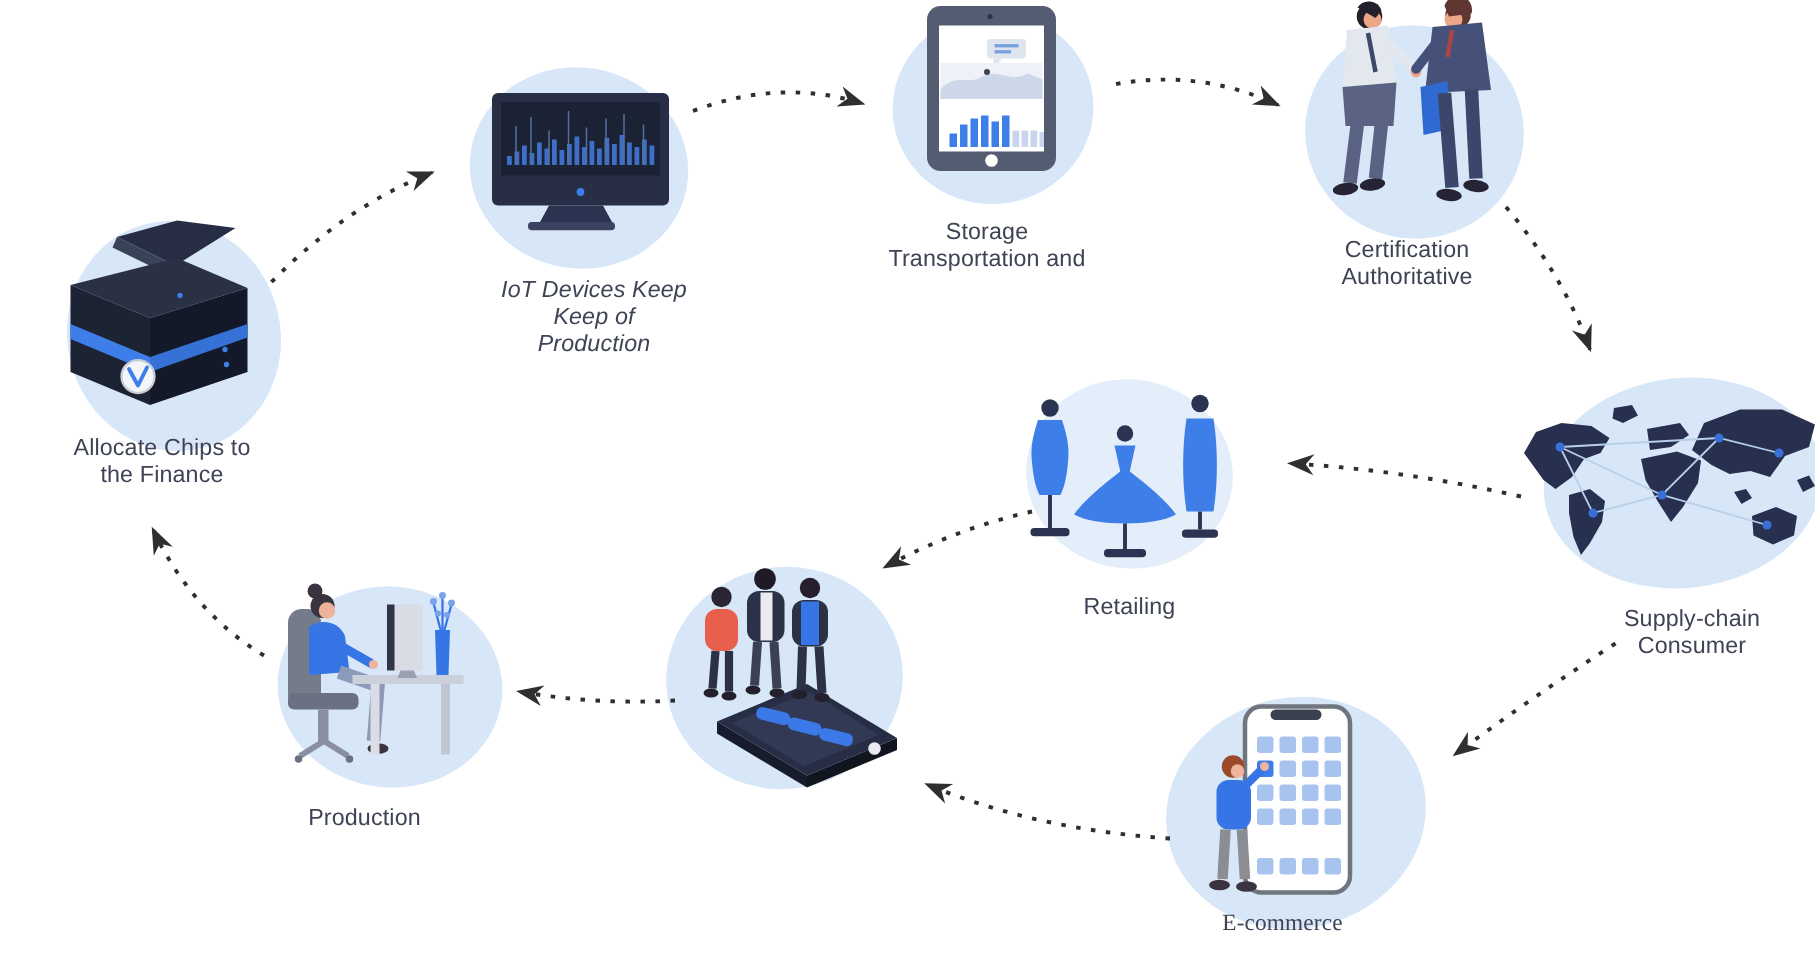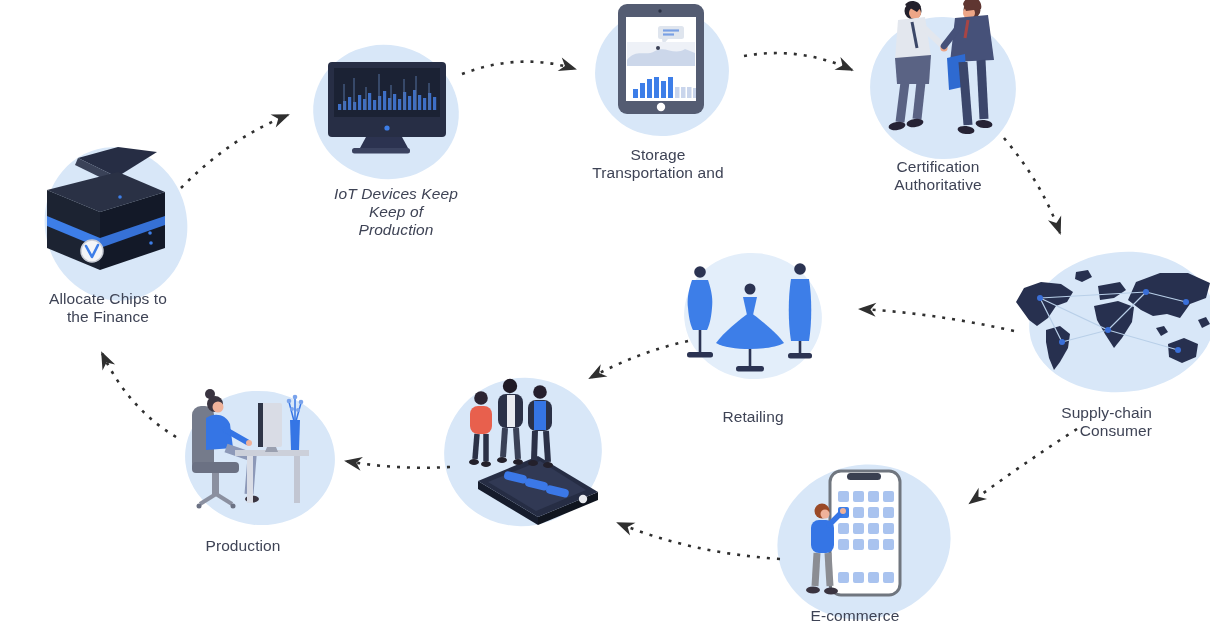--- a/index.html
+++ b/index.html
@@ -370,31 +370,31 @@
 <div class="label" style="left:568px;top:146px;width:180px;">
   <div>Storage</div>
   <div>Transportation and</div>
 </div>
 
 <div class="label" style="left:858px;top:158px;width:160px;">
   <div>Certification</div>
   <div>Authoritative</div>
 </div>
 
-<div class="label" style="left:992px;top:404px;width:160px;text-align:right;">
+<div class="label" style="left:1048px;top:404px;width:160px;">
   <div>Supply-chain</div>
   <div>Consumer</div>
 </div>
 
-<div class="label" style="left:673px;top:396px;width:160px;margin-top:12px;">
+<div class="label" style="left:673px;top:396px;width:160px;">
   <div>Retailing</div>
 </div>
 
 
 <div class="label" style="left:163px;top:537px;width:160px;">
   <div>Production</div>
 </div>
 
-<div class="label" style="left:775px;top:607px;width:160px;">
+<div class="label" style="left:775px;top:607px;width:160px;font-family:Liberation Serif, serif;">
   <div>E-commerce</div>
 </div>
 
 </div>
 
 </body></html>

